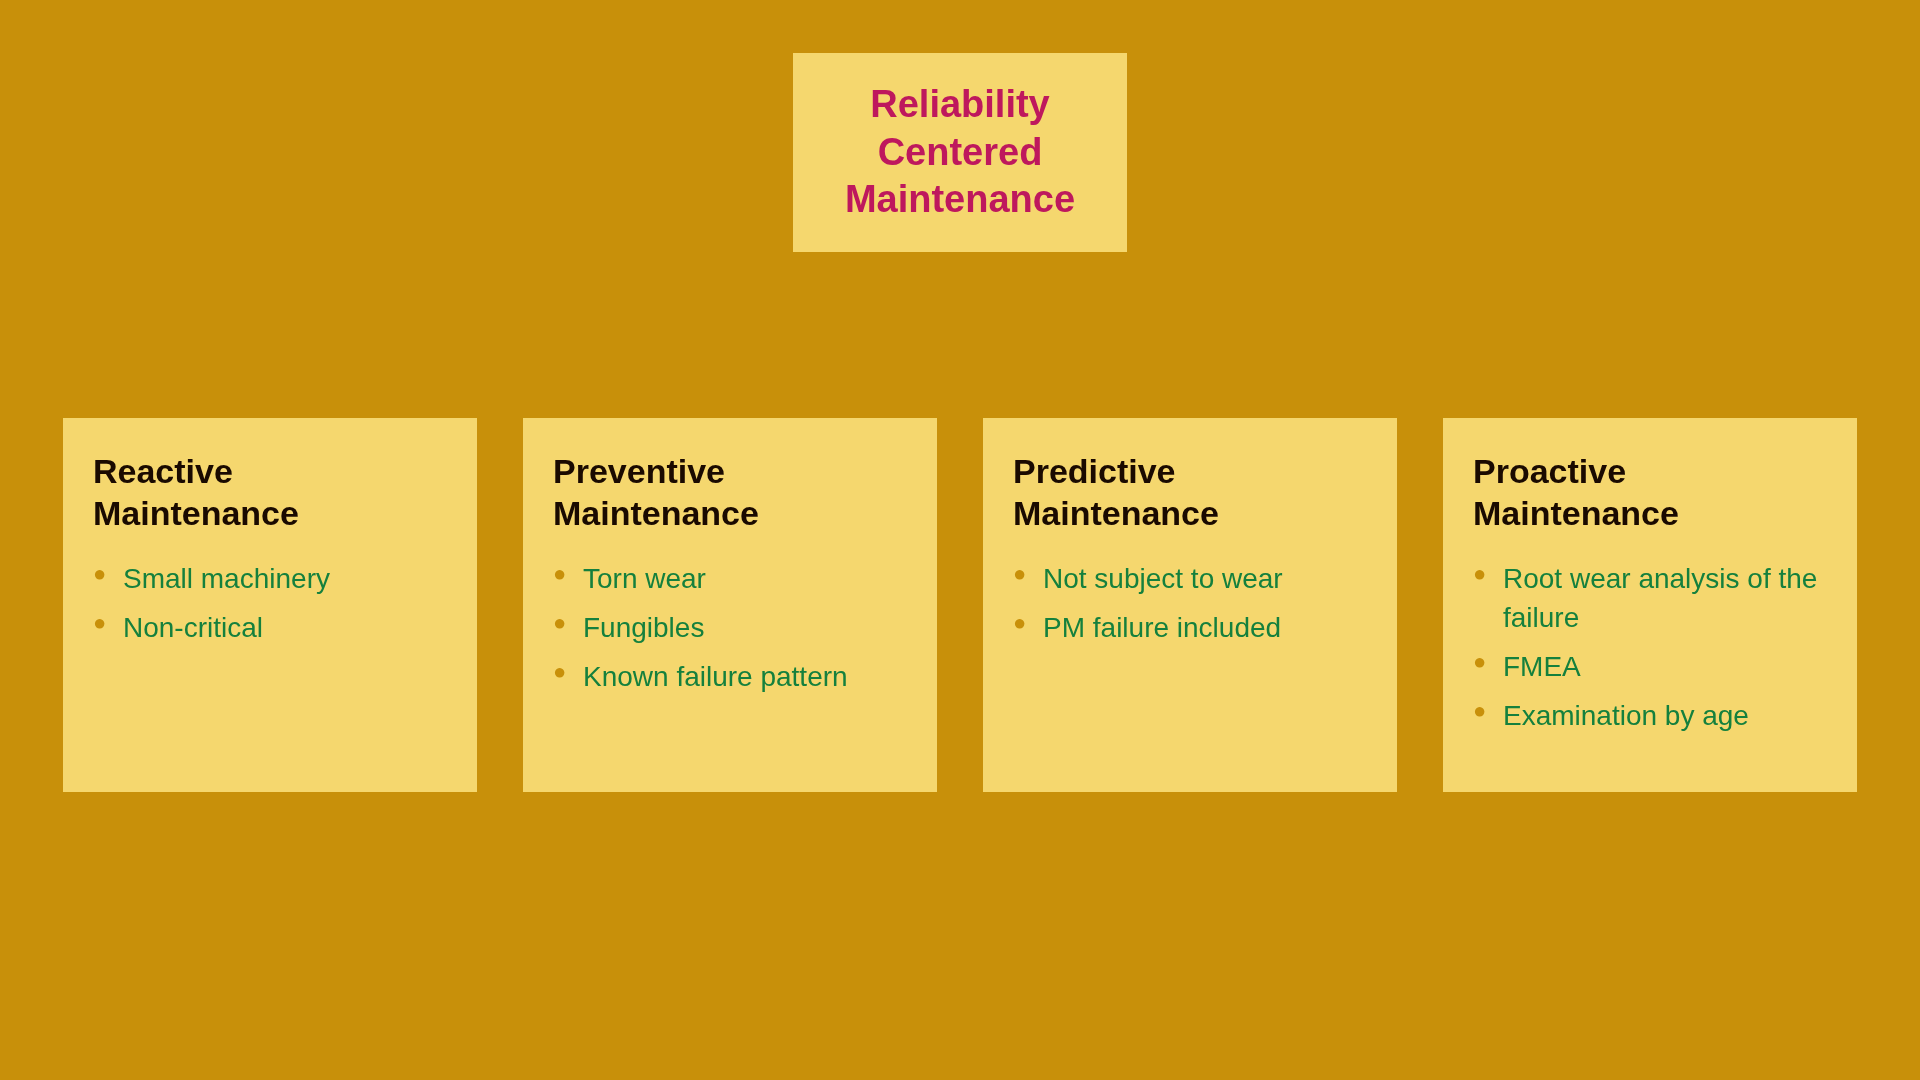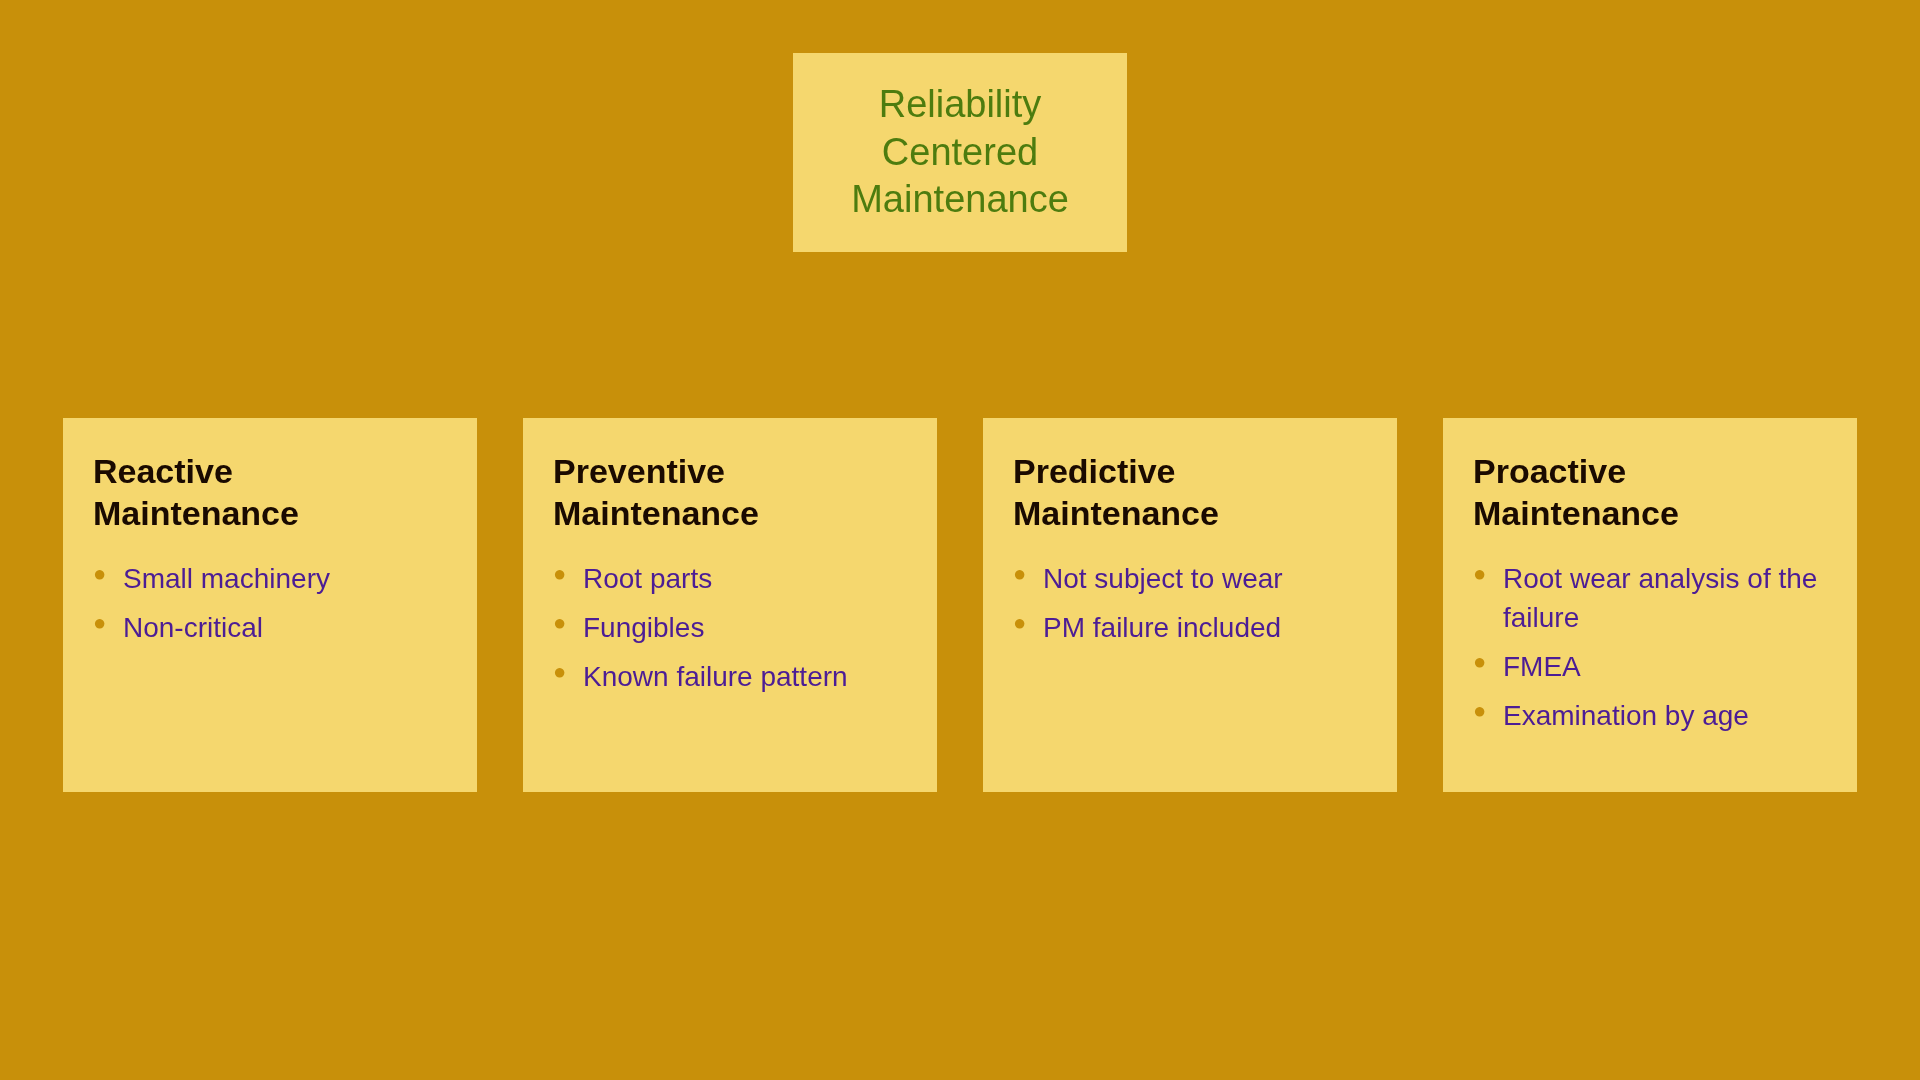--- a/index.html
+++ b/index.html
@@ -34,22 +34,22 @@
       border: 3px solid #C8900A;
       padding: 28px 50px;
       text-align: center;
       width: 340px;
       position: relative;
       z-index: 2;
     }
 
     .root-node-title {
       font-size: 38px;
-      font-weight: 400;
-      color: #4d7c0f;
+      font-weight: 700;
+      color: #be185d;
       line-height: 1.25;
     }
 
     
     .connector-area {
       width: 100%;
       height: 160px;
       position: relative;
     }
 
@@ -88,21 +88,21 @@
       margin-bottom: 24px;
     }
 
     .child-node-list {
       list-style: none;
       padding: 0;
     }
 
     .child-node-list li {
       font-size: 28px;
-      color: #4c1d95;
+      color: #15803d;
       font-weight: 400;
       line-height: 1.4;
       margin-bottom: 10px;
       padding-left: 30px;
       position: relative;
     }
 
     .child-node-list li::before {
       content: "●";
       color: #C8900A;
@@ -144,21 +144,21 @@
       <div class="child-node-title">Reactive<br>Maintenance</div>
       <ul class="child-node-list">
         <li>Small machinery</li>
         <li>Non-critical</li>
       </ul>
     </div>
 
     <div class="child-node">
       <div class="child-node-title">Preventive<br>Maintenance</div>
       <ul class="child-node-list">
-        <li>Root parts</li>
+        <li>Torn wear</li>
         <li>Fungibles</li>
         <li>Known failure pattern</li>
       </ul>
     </div>
 
     <div class="child-node">
       <div class="child-node-title">Predictive<br>Maintenance</div>
       <ul class="child-node-list">
         <li>Not subject to wear</li>
         <li>PM failure included</li>

